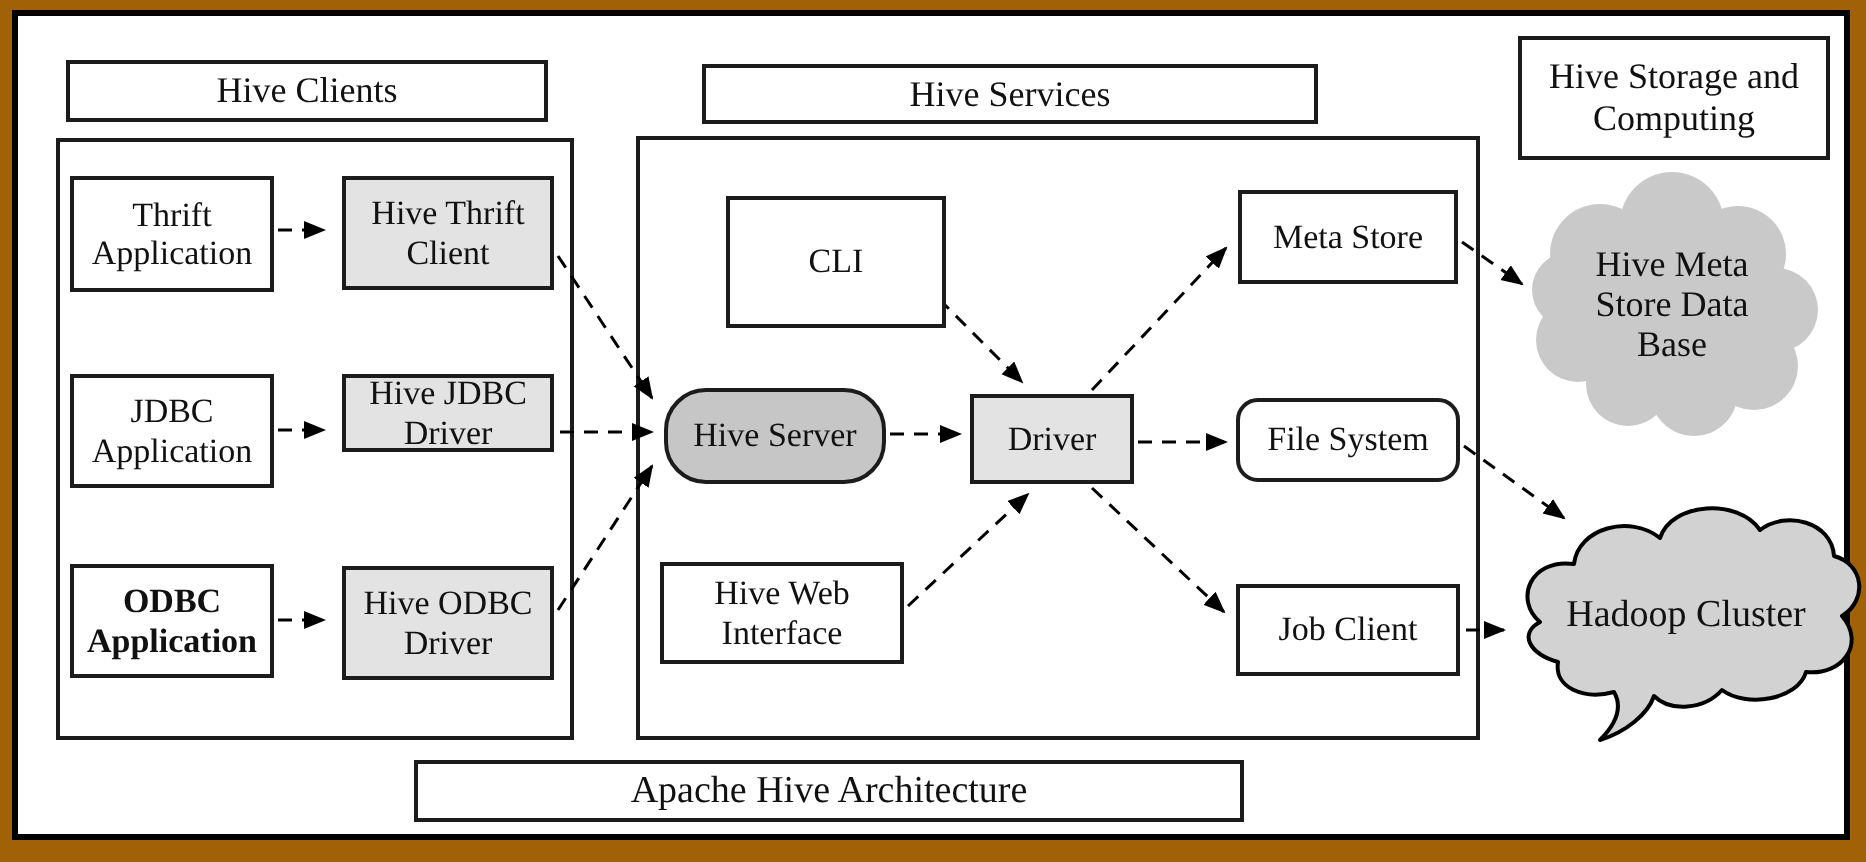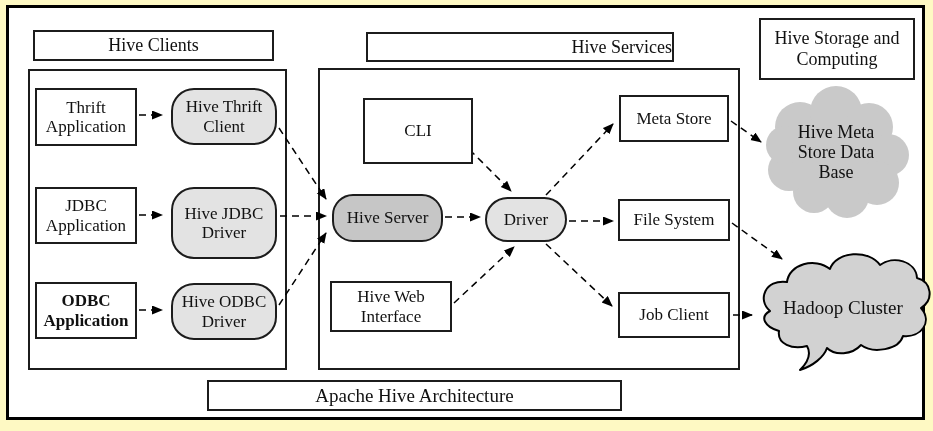--- a/index.html
+++ b/index.html
@@ -1,29 +1,29 @@
 <!DOCTYPE html>
 <html style="--node-fill-light: #e3e3e3; --node-fill-dark: #c6c6c6; --cloud-fill-light: #c9c9c9; --cloud-fill-dark: #d2d2d2; --line-color: #000000;"><head>
 <meta charset="utf-8">
 <style>
   html,body{margin:0;padding:0;background:#ffffff;}
   .stage{
-    position:relative;width:933px;height:431px;background:#fef9c3;
+    position:relative;width:933px;height:431px;background:#a16207;
     font-family:"Liberation Serif","DejaVu Serif",serif;color:#111;overflow:hidden;
   }
   .frame{position:absolute;left:6px;top:5px;width:919px;height:415px;
     border:3px solid #000;box-sizing:border-box;background:#fff;}
   .box{position:absolute;box-sizing:border-box;border:2px solid #1c1c1c;background:#fff;
     display:flex;align-items:center;justify-content:center;text-align:center;
     white-space:pre-line;z-index:10;}
   .container{background:transparent;z-index:2;}
   .node{font-size:17px;line-height:1.13;}
   .section-label{font-size:18px;}
   .footer-label{font-size:19px;}
-  .fill-light{background:var(--node-fill-light,#e3e3e3);border-radius:23px;}
+  .fill-light{background:var(--node-fill-light,#e3e3e3);}
   .fill-dark{background:var(--node-fill-dark,#c6c6c6);border-radius:21px;}
   .overlay{position:absolute;left:0;top:0;z-index:5;}
   .cloud-label{position:absolute;z-index:12;text-align:center;white-space:pre-line;
     font-size:18px;line-height:20px;}
 </style>
 </head>
 <body>
 
 <div class="stage">
 
@@ -81,21 +81,21 @@
       <line x1="546" y1="244" x2="612" y2="306" marker-end="url(#ah)"></line>
       <line x1="731" y1="121" x2="761" y2="142" marker-end="url(#ah)"></line>
       <line x1="732" y1="223" x2="782" y2="259" marker-end="url(#ah)"></line>
       <line x1="733" y1="315" x2="752" y2="315" marker-end="url(#ah)"></line>
     </g>
   </svg>
 
   <div class="box section-label" style="left:33px;top:30px;width:241px;height:31px;">
     <span>Hive Clients</span>
   </div>
-  <div class="box section-label" style="left:366px;top:32px;width:308px;height:30px;justify-content:flex-end;">
+  <div class="box section-label" style="left:351px;top:32px;width:308px;height:30px;">
     <span>Hive Services</span>
   </div>
   <div class="box footer-label" style="left:207px;top:380px;width:415px;height:31px;">
     <span>Apache Hive Architecture</span>
   </div>
   <div class="box section-label" style="left:759px;top:18px;width:156px;height:62px;">
     <span>Hive Storage and
 Computing</span>
   </div>
 
@@ -104,21 +104,21 @@
 Application</span>
   </div>
   <div class="box node fill-light" style="left:171px;top:88px;width:106px;height:57px;">
     <span>Hive Thrift
 Client</span>
   </div>
   <div class="box node" style="left:35px;top:187px;width:102px;height:57px;">
     <span>JDBC
 Application</span>
   </div>
-  <div class="box node fill-light" style="left:171px;top:187px;width:106px;height:72px;">
+  <div class="box node fill-light" style="left:171px;top:187px;width:106px;height:39px;">
     <span>Hive JDBC
 Driver</span>
   </div>
   <div class="box node" style="left:35px;top:282px;width:102px;height:57px;font-weight:bold;">
     <span>ODBC
 Application</span>
   </div>
   <div class="box node fill-light" style="left:171px;top:283px;width:106px;height:57px;">
     <span>Hive ODBC
 Driver</span>
@@ -133,21 +133,21 @@
   <div class="box node fill-light" style="left:485px;top:197px;width:82px;height:45px;">
     <span>Driver</span>
   </div>
   <div class="box node" style="left:330px;top:281px;width:122px;height:51px;">
     <span>Hive Web
 Interface</span>
   </div>
   <div class="box node" style="left:619px;top:95px;width:110px;height:47px;text-align:center;">
     <span>Meta Store</span>
   </div>
-  <div class="box node" style="left:618px;top:199px;width:112px;height:42px;">
+  <div class="box node" style="left:618px;top:199px;width:112px;height:42px;border-radius:11px;">
     <span>File System</span>
   </div>
   <div class="box node" style="left:618px;top:292px;width:112px;height:46px;align-items:center;">
     <span>Job Client</span>
   </div>
 
   <div class="cloud-label" style="left:770px;top:122px;width:132px;">Hive Meta
 Store Data
 Base</div>
   <div class="cloud-label" style="left:768px;top:298px;width:150px;font-size:19px;">Hadoop Cluster</div>

